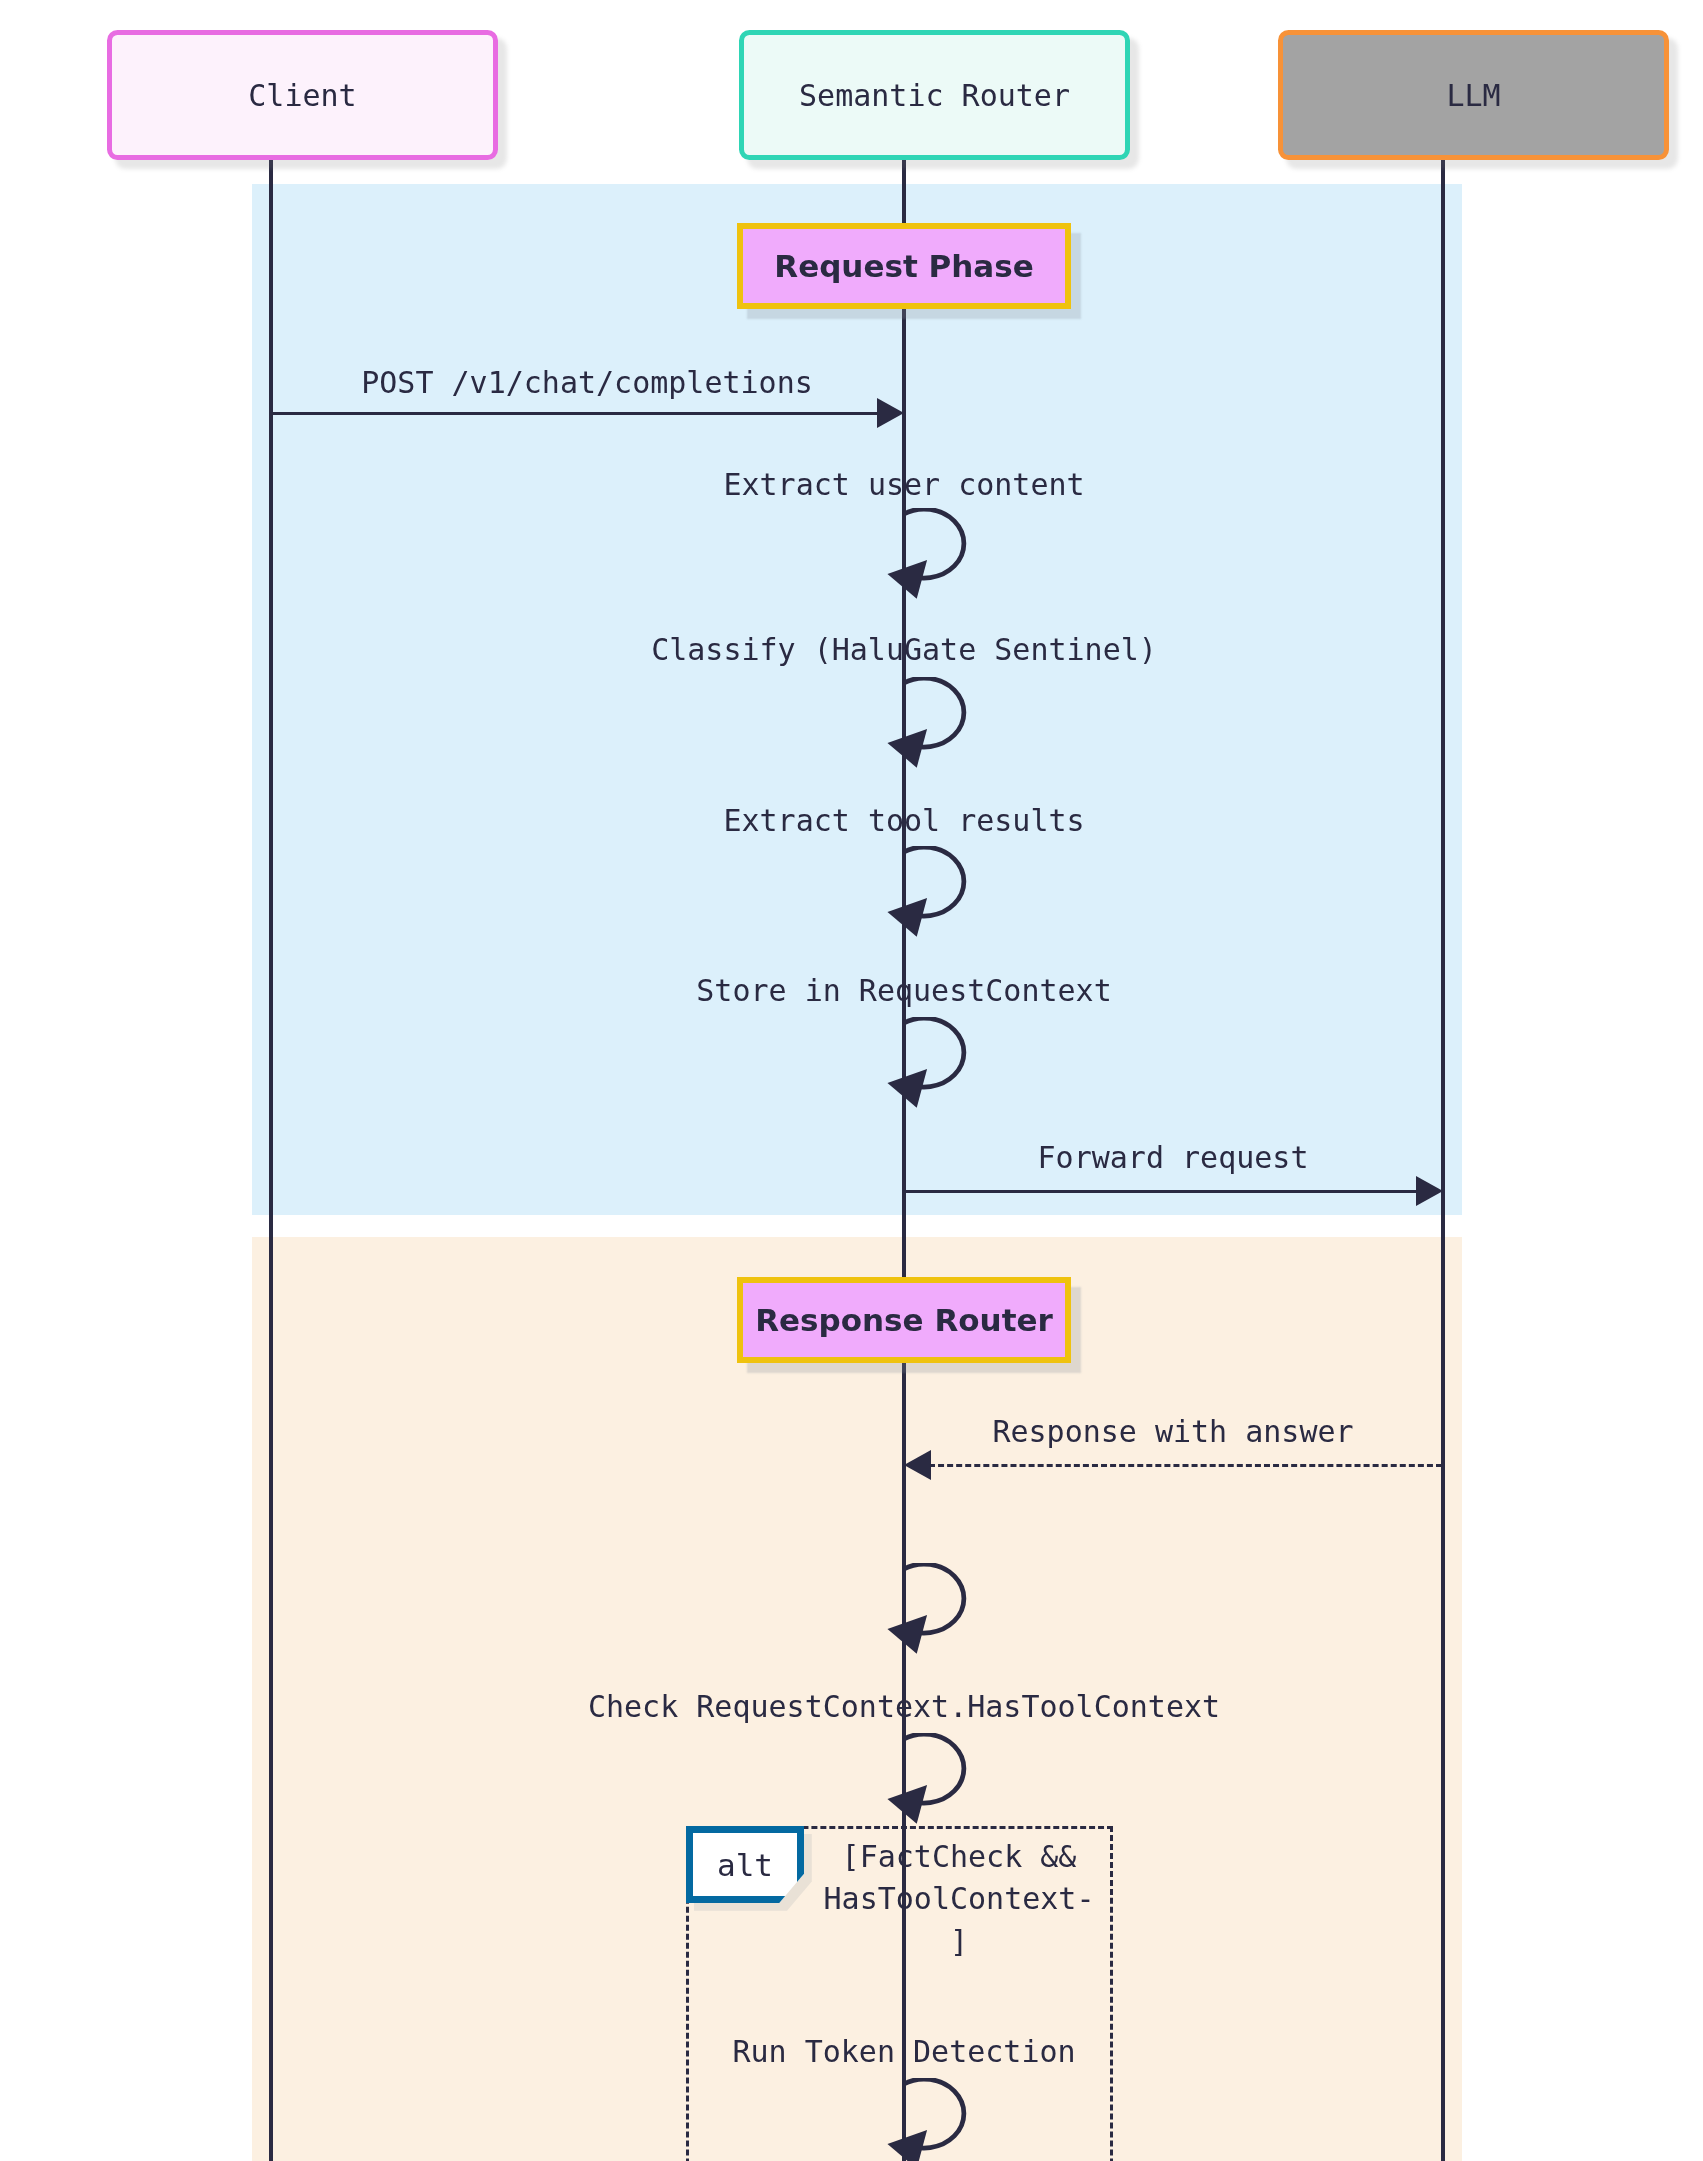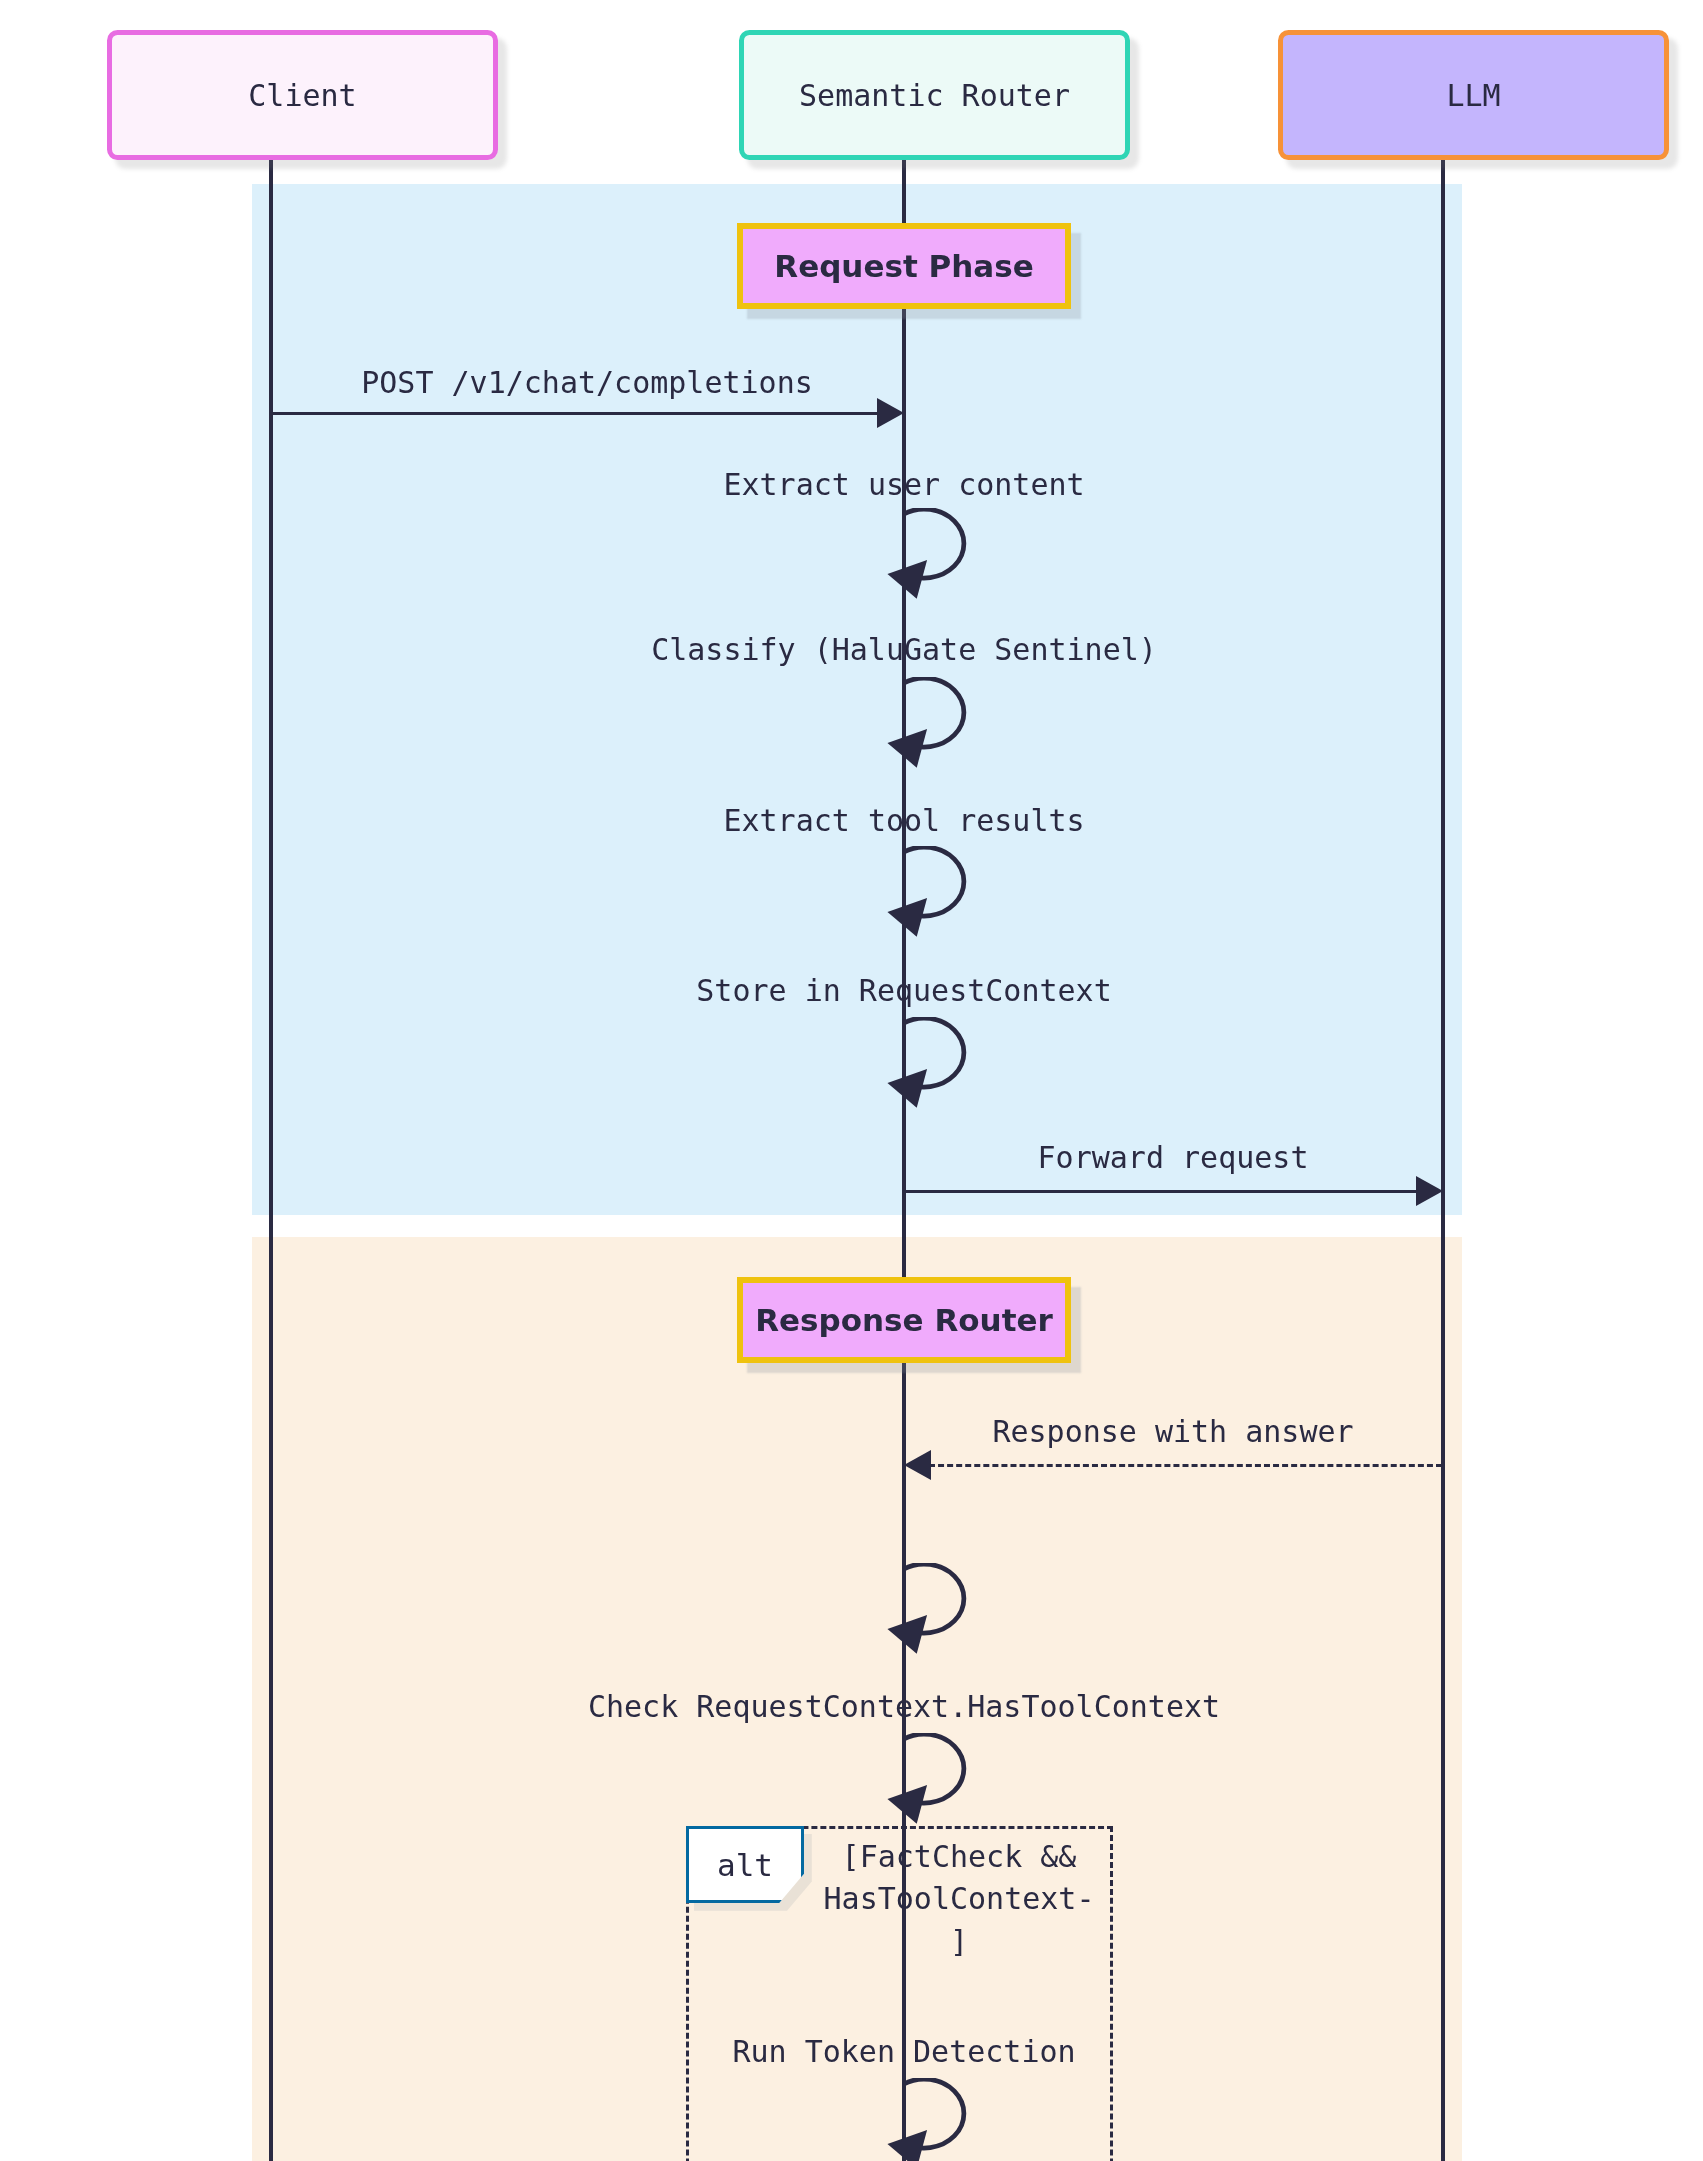--- a/index.html
+++ b/index.html
@@ -5,21 +5,21 @@
   html,body{margin:0;padding:0;background:#ffffff;}
   body{width:1703px;height:3318px;position:relative;font-family:"DejaVu Sans Mono",monospace;color:#2a2a42;}
   .abs{position:absolute;}
   
   .actor{position:absolute;width:391px;height:130px;border-radius:10.4px;
          box-shadow:8.6px 8.6px 4.3px rgba(120,120,120,0.18);
          display:flex;align-items:center;justify-content:center;
          font-size:30px;color:#2a2a42;box-sizing:border-box;}
   .actor.client{background:#fdf2fc;border:5.6px solid #e86ce2;}
   .actor.router{background:#ecfaf7;border:5.6px solid #2fd5b5;}
-  .actor.llm{background:#c4b5fd;border:5.6px solid #f79238;}
+  .actor.llm{background:#a3a3a3;border:5.6px solid #f79238;}
   
   .lifeline{position:absolute;width:3.5px;top:160px;height:2927px;background:#2a2a42;}
   
   .phase-rect{position:absolute;left:252px;width:1210px;}
   .phase-rect.request{top:184px;height:1031px;background:#dcf0fb;}
   .phase-rect.response{top:1237px;height:1808px;background:#fcf0e1;}
   
   .phase-label{position:absolute;left:737px;width:334px;height:86px;
     background:#f0abfc;border:6.5px solid #efc20e;box-sizing:border-box;
     box-shadow:9.5px 9.5px 1.7px rgba(130,140,150,0.25);
@@ -37,21 +37,21 @@
          border-bottom:15.6px solid transparent;border-right:27px solid #2a2a42;}
   
   .loop{position:absolute;width:112px;height:93px;}
   
   .alt-frame{position:absolute;left:686px;top:1826px;width:427px;height:1120px;
     border:3px dashed #2a2a42;box-sizing:border-box;}
   .alt-label-wrap{position:absolute;left:686px;top:1826px;width:118px;height:77px;}
   .alt-label-shadow{position:absolute;left:7.8px;top:7.8px;width:118px;height:77px;
     background:#e9e1d6;clip-path:polygon(0 0,100% 0,100% 62%,79% 100%,0 100%);}
   .alt-label{position:absolute;left:0;top:0;width:118px;height:77px;background:#ffffff;
-    border:3px solid #0369a1;box-sizing:border-box;
+    border:7px solid #0369a1;box-sizing:border-box;
     clip-path:polygon(0 0,100% 0,100% 62%,79% 100%,0 100%);
     display:flex;align-items:center;justify-content:center;font-size:31px;color:#2a2a42;}
   .cond{position:absolute;transform:translateX(-50%);white-space:nowrap;
         font-size:30px;color:#2a2a42;text-align:center;}
 </style>
 </head>
 <body>
 
 <div class="abs" style="left:0;top:0;width:1703px;height:3318px;">
 

